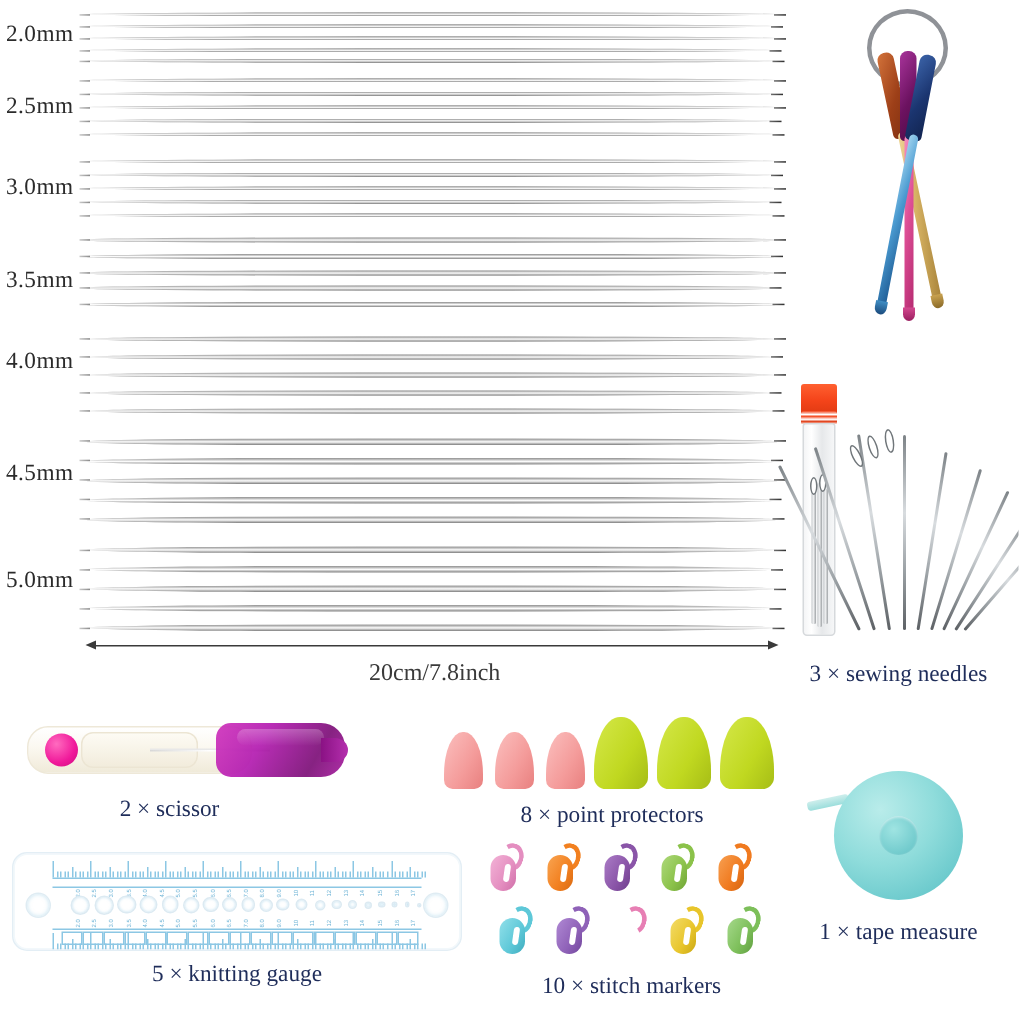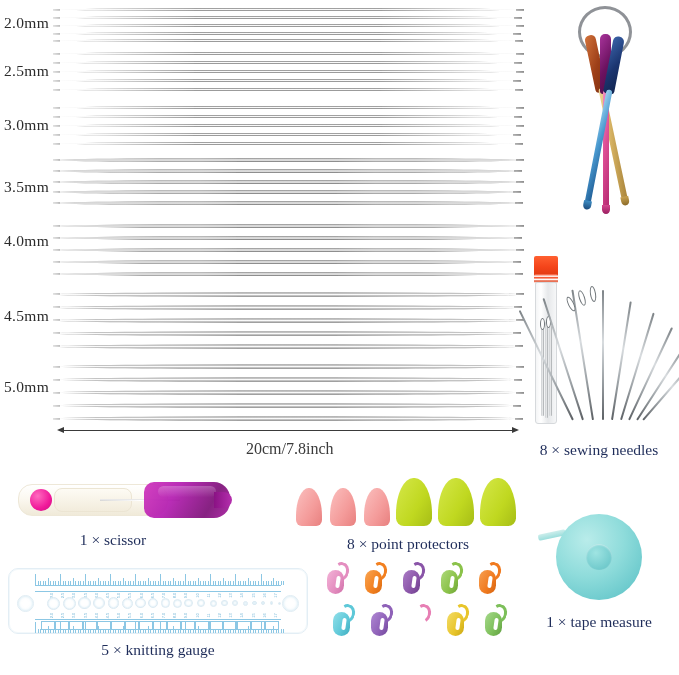--- a/index.html
+++ b/index.html
@@ -397,32 +397,32 @@
     <div class="fan-needle" style="left:83px; top:44px; width:2.2px; height:120px; transform:rotate(9deg);"></div>
     <div class="fan-needle" style="left:92px; top:52px; width:2px; height:112px; transform:rotate(17deg);"></div>
     <div class="fan-needle" style="left:100px; top:62px; width:2px; height:102px; transform:rotate(25deg);"></div>
     <div class="fan-needle" style="left:108px; top:76px; width:1.8px; height:88px; transform:rotate(33deg);"></div>
     <div class="fan-needle" style="left:114px; top:90px; width:1.8px; height:74px; transform:rotate(41deg);"></div>
 
     <div class="fan-eye" style="left:40px; top:40px; width:6px; height:16px; transform:rotate(-26deg);"></div>
     <div class="fan-eye" style="left:51px; top:34px; width:6px; height:16px; transform:rotate(-18deg);"></div>
     <div class="fan-eye" style="left:62px; top:30px; width:6px; height:16px; transform:rotate(-9deg);"></div>
   </div>
-  <div class="caption" style="left:520px; top:440px; width:158px;">8 × sewing needles</div>
+  <div class="caption" style="left:520px; top:440px; width:158px;">3 × sewing needles</div>
 
   <div style="position:absolute; left:18px; top:478px; width:230px; height:46px;">
     <div class="sc-body" style="left:0px; top:6px; width:150px; height:32px;"></div>
     <div class="sc-tab" style="left:36px; top:10px; width:78px; height:24px;"></div>
     <div class="sc-knob" style="left:12px; top:11px; width:22px; height:22px;"></div>
     <div class="sc-blade" style="left:82px; top:21px; width:80px;"></div>
     <div class="sc-cover" style="left:126px; top:4px; width:86px; height:36px;"></div>
     <div class="sc-cover-gloss" style="left:140px; top:8px; width:58px; height:11px; opacity:0.45;"></div>
     <div style="position:absolute; left:196px; top:14px; width:18px; height:16px; border-radius:0 50% 50% 0; background:linear-gradient(90deg,#8a1284,#b52fae);"></div>
   </div>
-  <div class="caption" style="left:28px; top:530px; width:170px;">1 × scissor</div>
+  <div class="caption" style="left:28px; top:530px; width:170px;">2 × scissor</div>
 
   <div style="position:absolute; left:296px; top:474px; width:210px; height:56px;">
     <div class="cone" style="left:0px;  top:14px; width:26px; height:38px;">
       <div class="cone-shape" style="background:linear-gradient(120deg,#fbc0bf,#f49b9a 60%,#e8807f);"></div>
     </div>
     <div class="cone" style="left:34px; top:14px; width:26px; height:38px;">
       <div class="cone-shape" style="background:linear-gradient(120deg,#fbc0bf,#f49b9a 60%,#e8807f);"></div>
     </div>
     <div class="cone" style="left:68px; top:14px; width:26px; height:38px;">
       <div class="cone-shape" style="background:linear-gradient(120deg,#fbc0bf,#f49b9a 60%,#e8807f);"></div>
@@ -493,20 +493,21 @@
         <div class="arm" style="border-color:#e8c52b;"></div>
         <div class="bulb" style="background:linear-gradient(120deg,#f3dc68,#e8c52b 60%,#c9a714);"></div>
         <div class="slot"></div>
       </div>
     <div class="marker" style="left:158px; top:42px;">
         <div class="arm" style="border-color:#7dbf5a;"></div>
         <div class="bulb" style="background:linear-gradient(120deg,#a6d98c,#7dbf5a 60%,#619f42);"></div>
         <div class="slot"></div>
       </div>
   </div>
+  <div class="caption" style="left:326px; top:648px; width:190px;">10 × stitch markers</div>
 
   <div class="gauge" style="left:8px; top:568px; width:300px; height:66px;">
     <div class="gauge-rule" id="ruleTop" style="top:4px;">
         <div class="tick" style="left:0.0px;height:11px;"></div>
         <div class="tick" style="left:2.5px;height:4px;"></div>
         <div class="tick" style="left:5.0px;height:4px;"></div>
         <div class="tick" style="left:7.5px;height:4px;"></div>
         <div class="tick" style="left:10.0px;height:4px;"></div>
         <div class="tick" style="left:12.5px;height:7px;"></div>
         <div class="tick" style="left:15.0px;height:4px;"></div>

